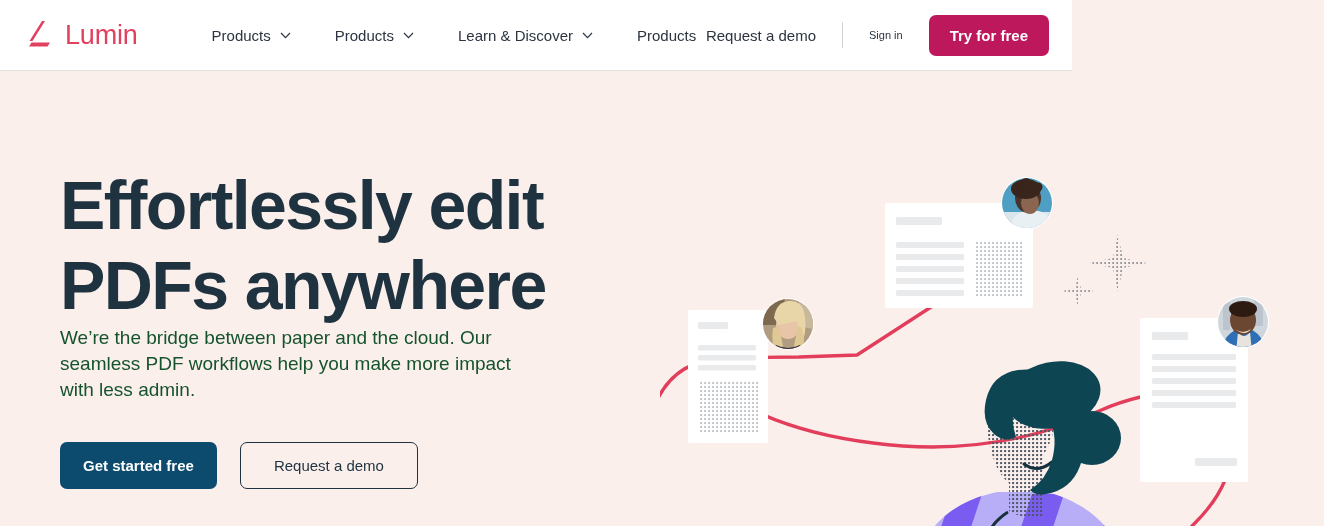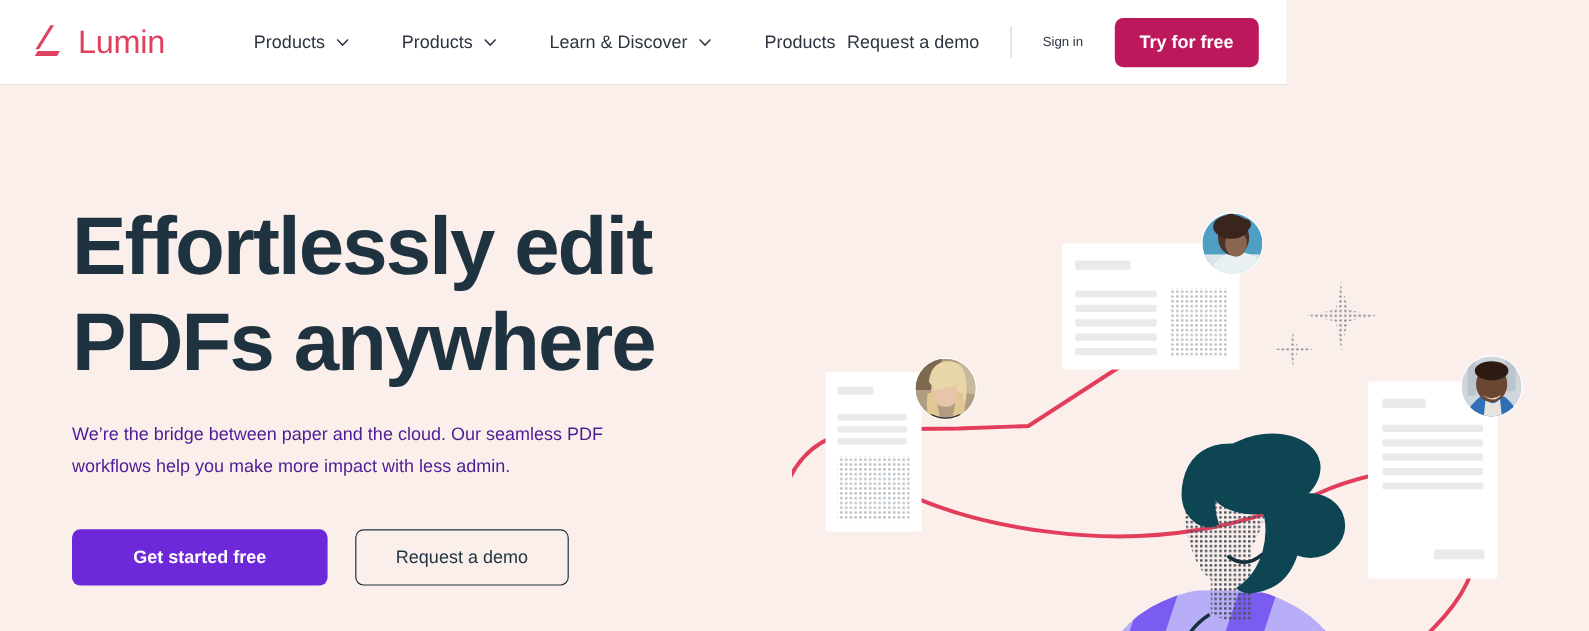--- a/index.html
+++ b/index.html
@@ -49,26 +49,26 @@
 
   
   .hero { position:absolute; top:71px; left:0; width:1324px; height:455px; background:#fbefec;text-decoration:underline; }
 
   .hero-copy { position:absolute; left:60px; top:94px; width:580px; z-index:10; }
   .headline {
     font-size:68px; line-height:80px; font-weight:700; color:#1e323f;
     letter-spacing:-1.6px;
   }
   .subcopy {
-    margin-top:25px; font-size:15px; line-height:26px; color:#4c1d95; width:460px;
+    font-size:19px; line-height:26px; color:#14532d; width:460px;
   }
   .cta-row { margin-top:39px; display:flex; align-items:center; gap:23px; }
   .btn-primary {
-    background:#6d28d9; color:#ffffff; font-size:15px; font-weight:700;
-    border:none; border-radius:7px; padding:15px 51px; cursor:pointer;
+    background:#0c4a6e; color:#ffffff; font-size:15px; font-weight:700;
+    border:none; border-radius:7px; padding:15px 23px; cursor:pointer;
     font-family:"Liberation Sans", sans-serif;
   }
   .btn-secondary {
     background:transparent; color:#1e323f; font-size:15px; font-weight:400;
     border:1.5px solid #1e323f; border-radius:7px; padding:14px 33px; cursor:pointer;
     font-family:"Liberation Sans", sans-serif;
   }
 
   
   .illo { position:absolute; left:660px; top:71px; width:664px; height:455px; }

